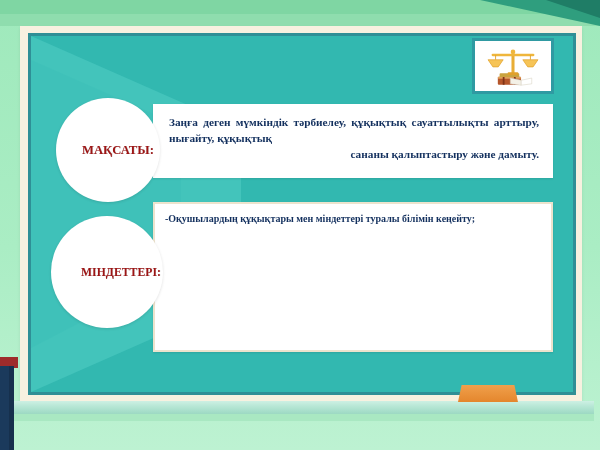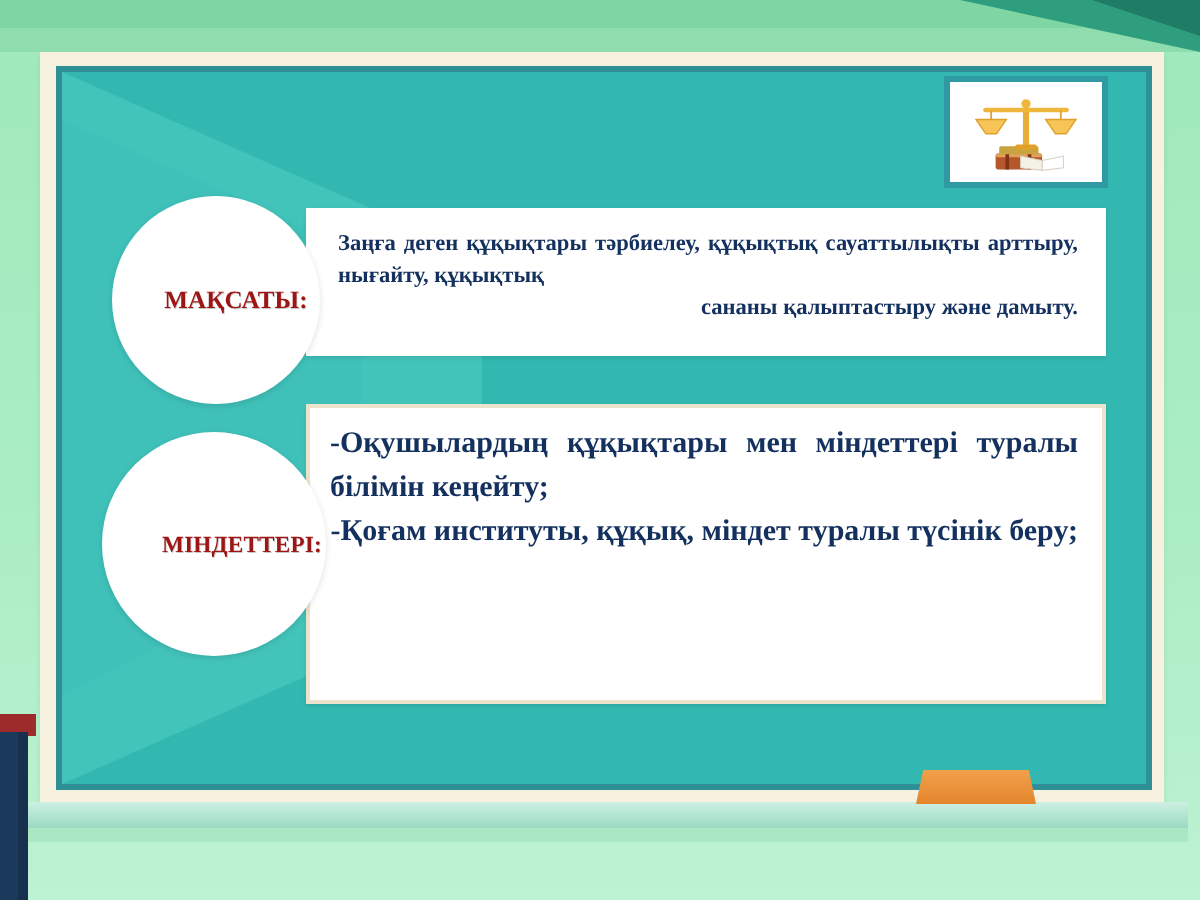--- a/index.html
+++ b/index.html
@@ -207,21 +207,21 @@
     font-size: 11.3px;
     line-height: 1.42;
     text-align: justify;
     text-justify: inter-word;
   }
   .box-aim .box-text {
     padding: 10px 14px 8px 16px;
   }
   .box-tasks .box-text {
     padding: 8px 12px 6px 10px;
-    font-size: 15px;
+    font-size: 10px;
     line-height: 1.45;
   }
   .box-aim .box-text p,
   .box-tasks .box-text p {
     margin: 0;
   }
   .lastline { text-align: right; }
 
   
   .circle {
@@ -310,31 +310,30 @@
       <line x1="21.5" y1="16" x2="21.5" y2="21" stroke="#e0a02a" stroke-width="1"></line>
       <line x1="60.5" y1="16" x2="60.5" y2="21" stroke="#e0a02a" stroke-width="1"></line>
 
       <path d="M13 21 L30 21 L24.5 29 L18.5 29 Z" fill="#f6c457" stroke="#e0a02a" stroke-width="0.8"></path>
       <path d="M52 21 L69 21 L63.5 29 L57.5 29 Z" fill="#f6c457" stroke="#e0a02a" stroke-width="0.8"></path>
     </svg>
   </div>
 
   <div class="box box-aim">
     <div class="box-text">
-      <p>Заңға деген құқықтары тәрбиелеу, құқықтық сауаттылықты арттыру, нығайту, құқықтық</p>
+      <p>Заңға деген мүмкіндік тәрбиелеу, құқықтық сауаттылықты арттыру, нығайту, құқықтық</p>
       <p class="lastline">сананы қалыптастыру және дамыту.</p>
     </div>
   </div>
   <div class="circle circle-aim">
     <span class="circle-label">МАҚСАТЫ:</span>
   </div>
 
   <div class="box box-tasks">
     <div class="box-text">
       <p>-Оқушылардың құқықтары мен міндеттері туралы білімін кеңейту;</p>
-      <p class="lastline">-Қоғам институты, құқық, міндет туралы түсінік беру;</p>
     </div>
   </div>
   <div class="circle circle-tasks">
     <span class="circle-label">МІНДЕТТЕРІ:</span>
   </div>
 
 </div>
 
 </body></html>

